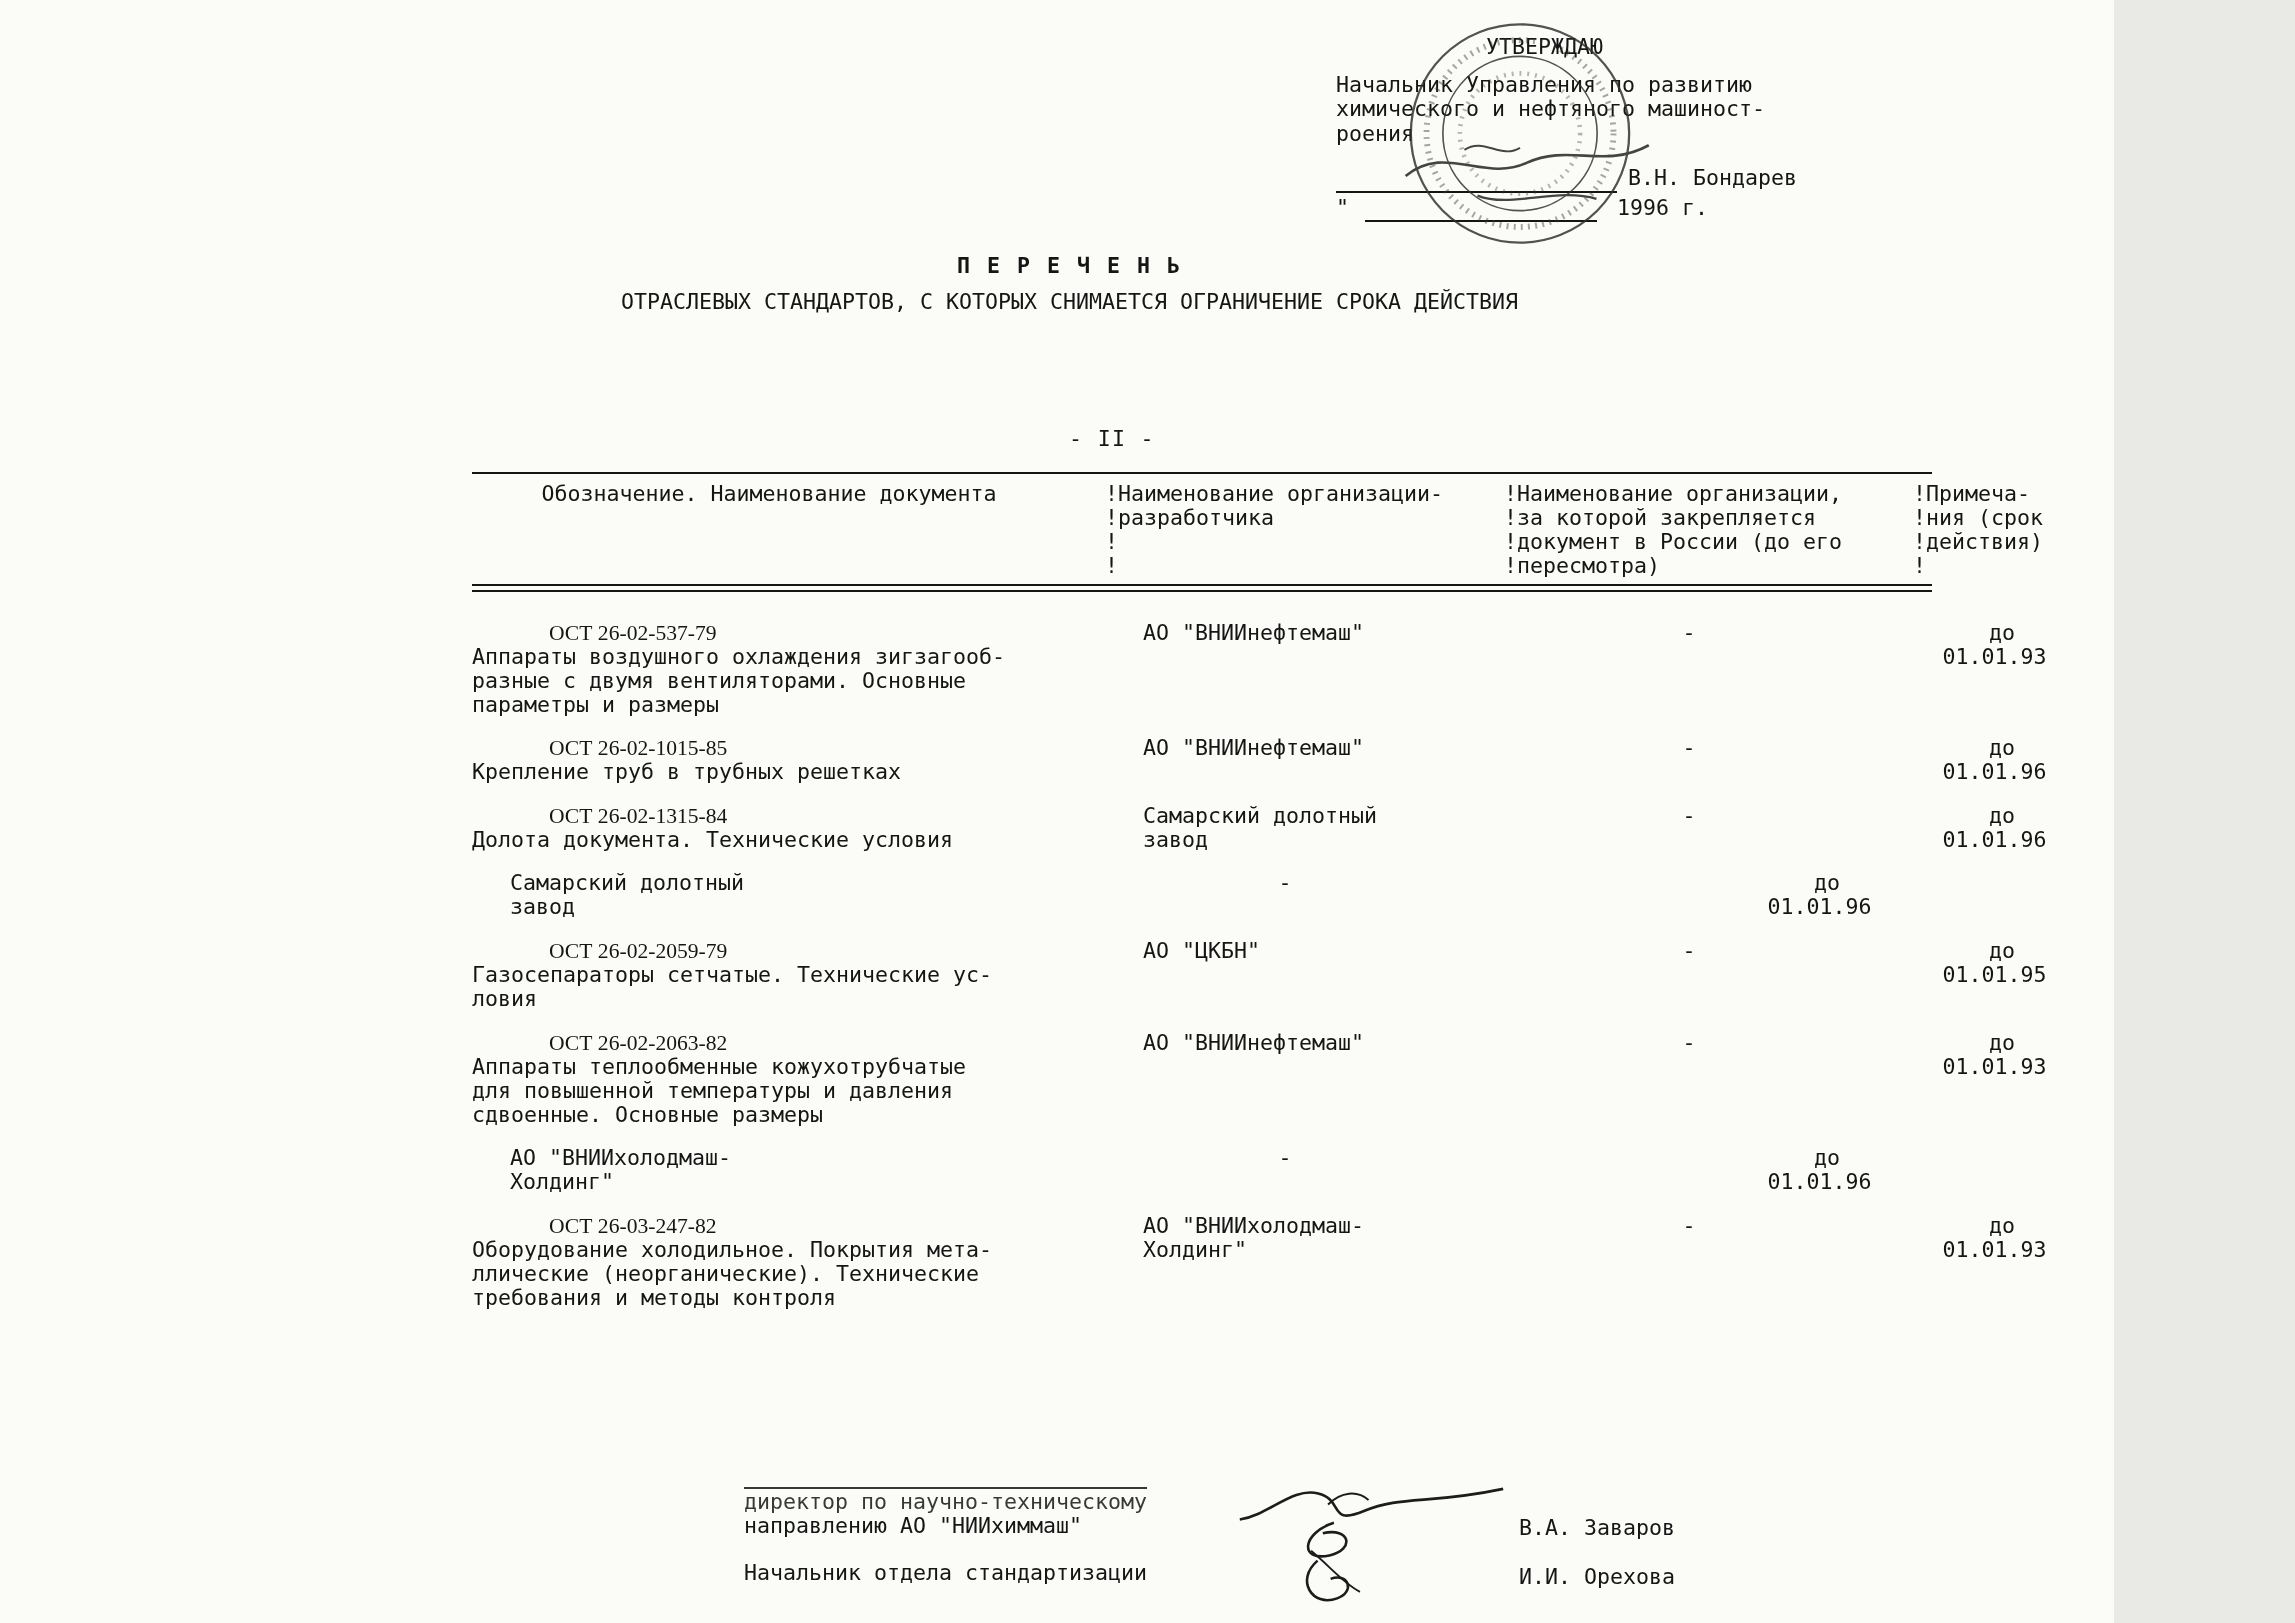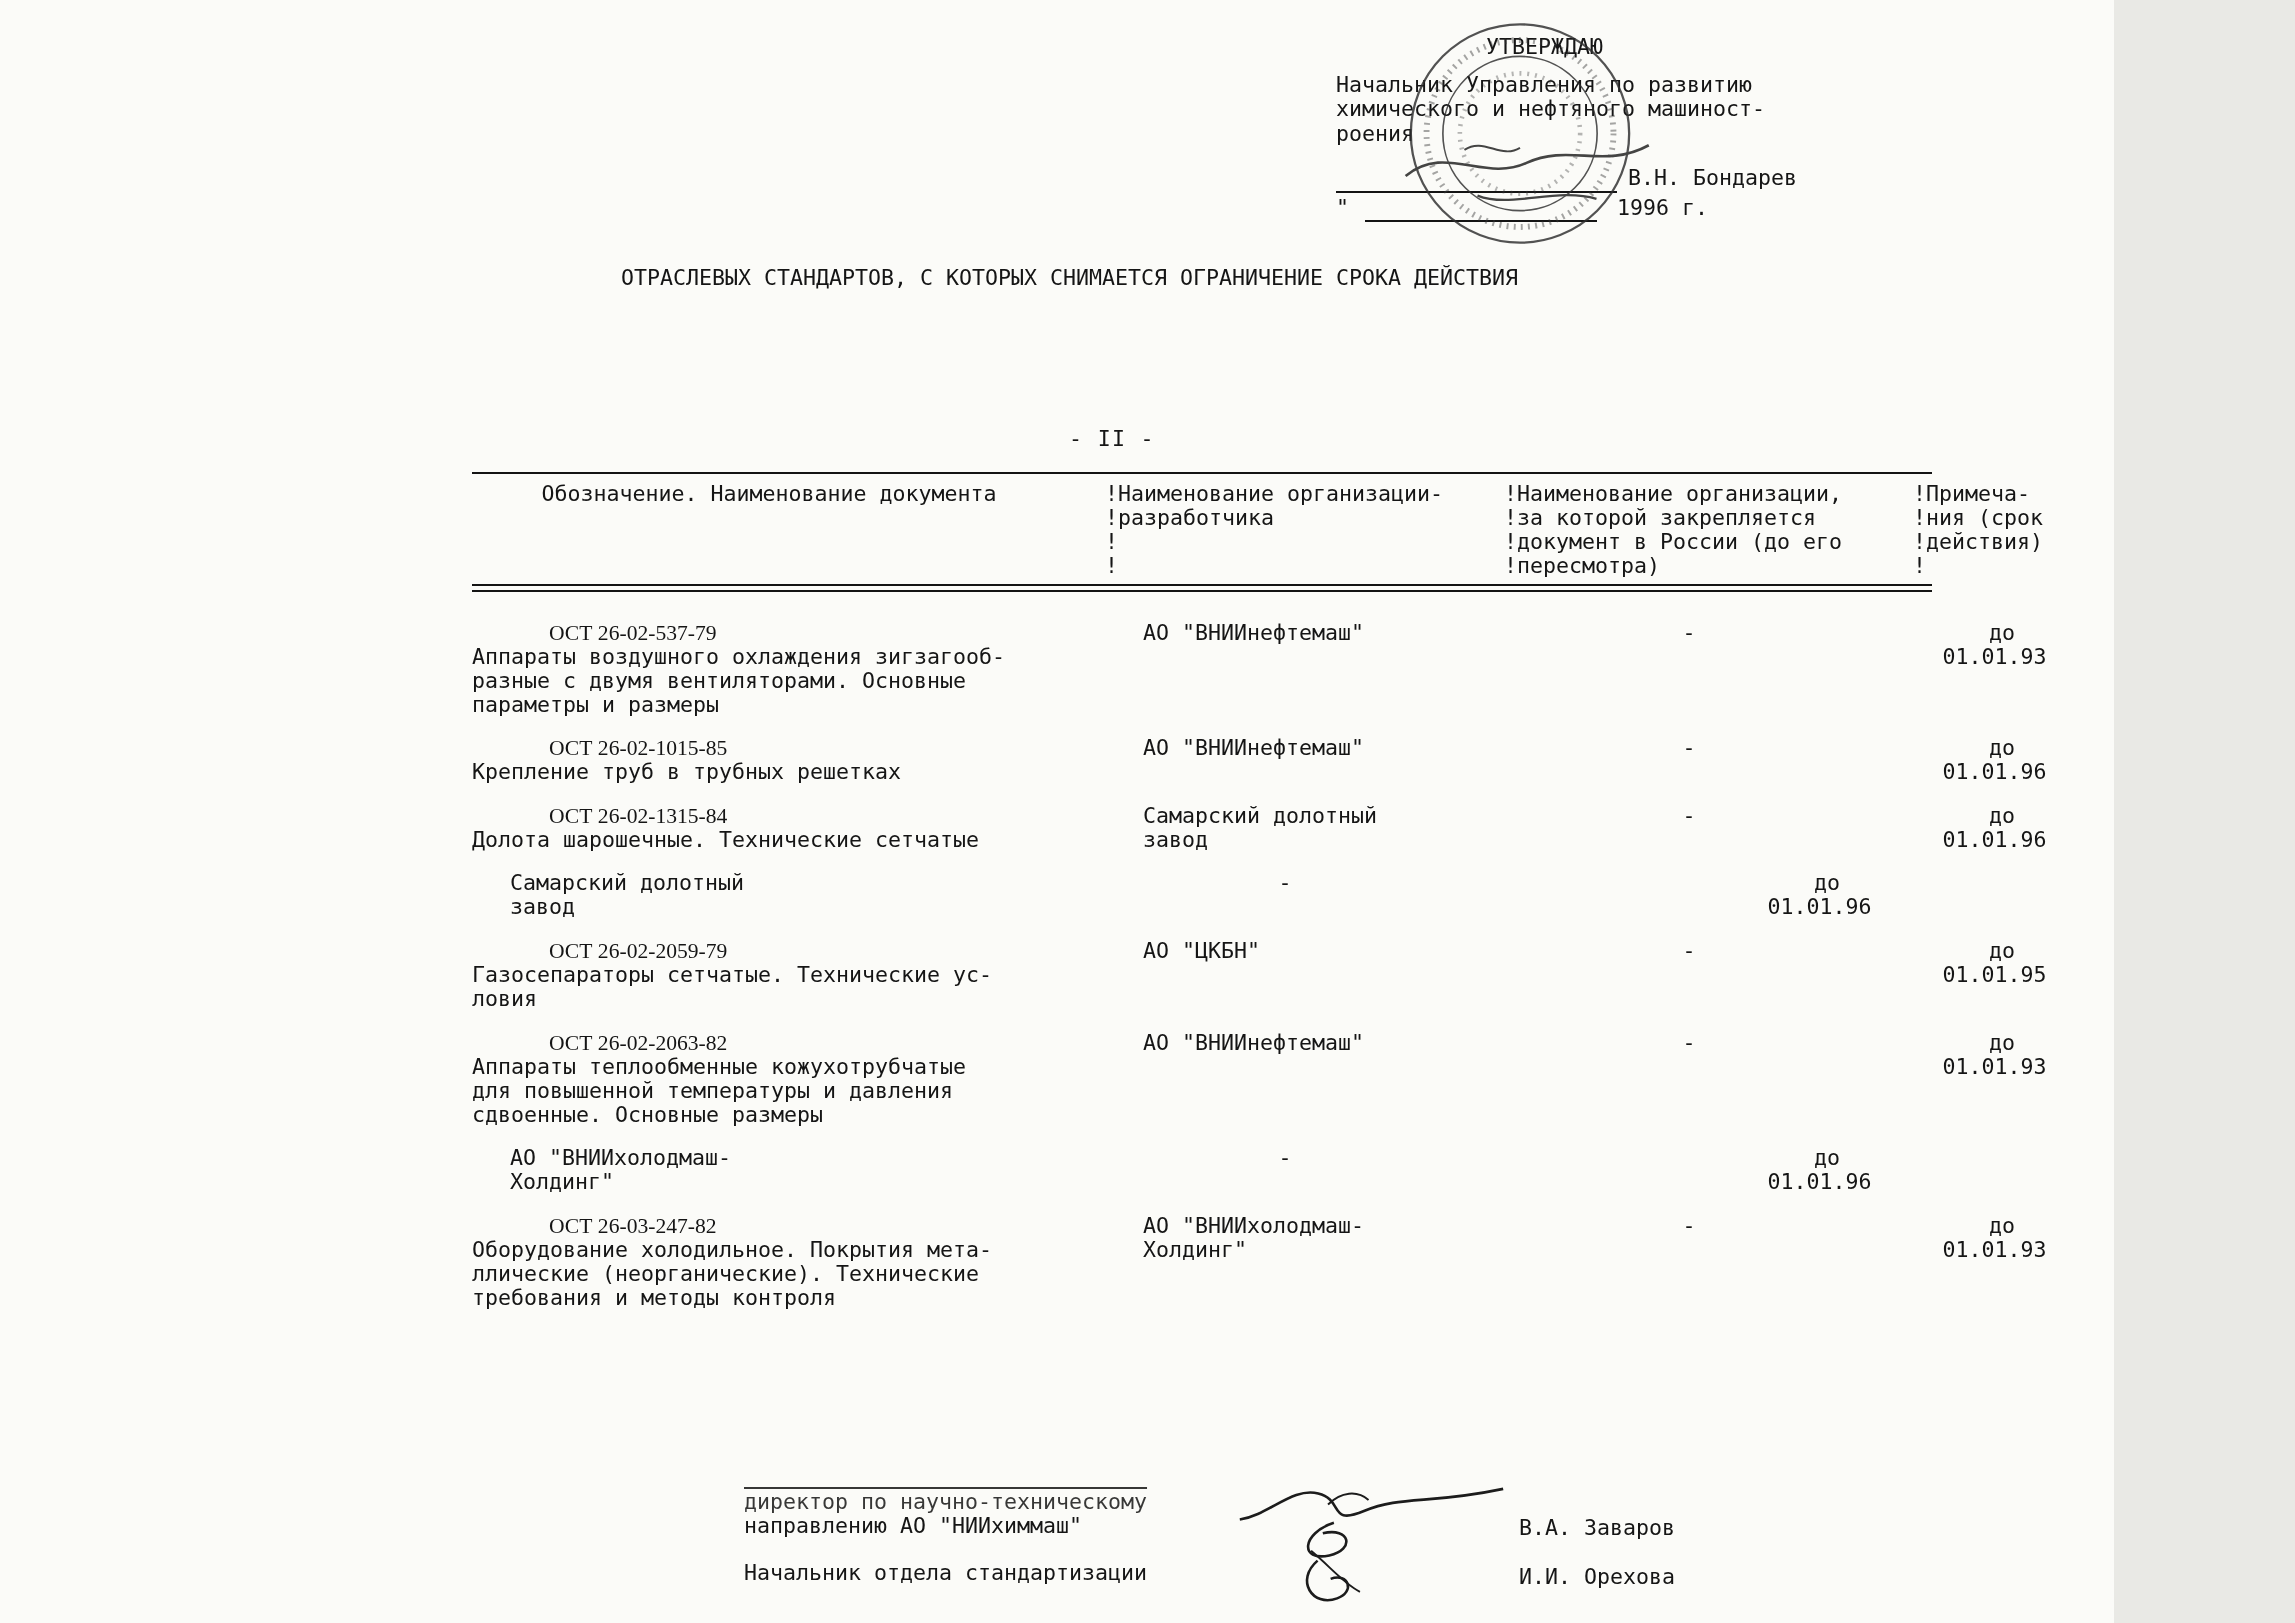--- a/index.html
+++ b/index.html
@@ -57,20 +57,21 @@
     <circle cx="205" cy="190" r="167" stroke="#2e2e2e" stroke-width="3.5"></circle>
     <circle cx="205" cy="190" r="118" stroke="#2e2e2e" stroke-width="2.5"></circle>
     <circle cx="205" cy="190" r="143" stroke="#3a3a3a" stroke-width="9" stroke-dasharray="3 8" opacity="0.55"></circle>
     <circle cx="205" cy="190" r="92" stroke="#3a3a3a" stroke-width="7" stroke-dasharray="3 9" opacity="0.45"></circle>
     <path d="M30 255 C 90 205, 150 265, 215 235 C 280 205, 335 245, 402 208" stroke="#1c1c1c" stroke-width="4"></path>
     <path d="M140 285 C 190 305, 260 272, 322 290" stroke="#1c1c1c" stroke-width="3.5"></path>
     <path d="M120 215 C 150 195, 175 230, 205 212" stroke="#1c1c1c" stroke-width="3"></path>
   </svg>
 
   <div class="titleblock">
+    <div class="title">П Е Р Е Ч Е Н Ь</div>
     <div class="subtitle">ОТРАСЛЕВЫХ СТАНДАРТОВ, С КОТОРЫХ СНИМАЕТСЯ ОГРАНИЧЕНИЕ СРОКА ДЕЙСТВИЯ</div>
   </div>
 
   <div class="pagenum">- II -</div>
 
   <div class="table">
     <div class="toprule"></div>
     <div class="thead">
         <div class="hcol hcol1">
           <div class="hline">Обозначение. Наименование документа</div>
@@ -122,21 +123,21 @@
           </div>
           <div class="cell dash">-</div>
           <div class="cell notes">
             <div class="note-top">до</div>
             <div class="note-val">01.01.96</div>
           </div>
         </div>
         <div class="trow">
           <div class="cell cell1">
             <div class="code">ОСТ 26-02-1315-84</div>
-            <div class="desc">Долота шарошечные. Технические сетчатые</div>
+            <div class="desc">Долота документа. Технические условия</div>
           </div>
           <div class="cell cell2">
             <div class="dev">Самарский долотный</div>
             <div class="dev">завод</div>
           </div>
           <div class="cell dash">-</div>
           <div class="cell notes">
             <div class="note-top">до</div>
             <div class="note-val">01.01.96</div>
           </div>

